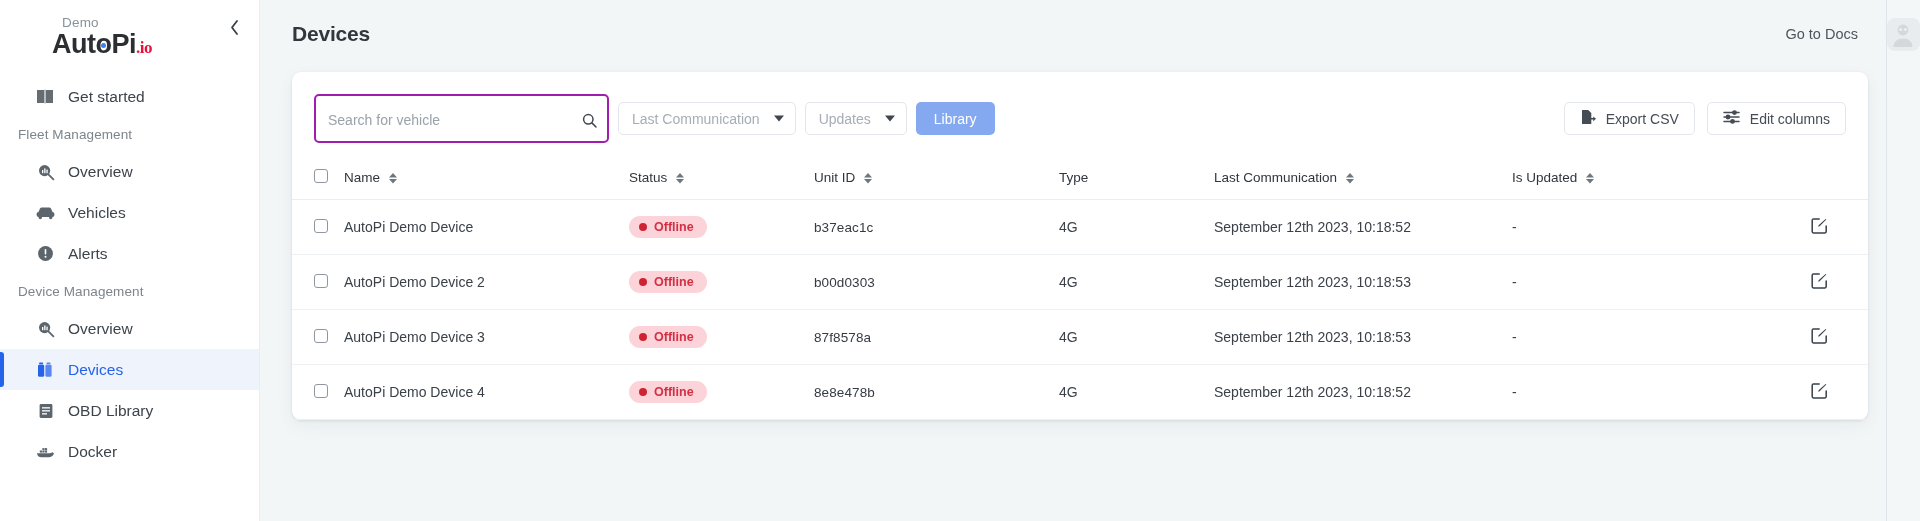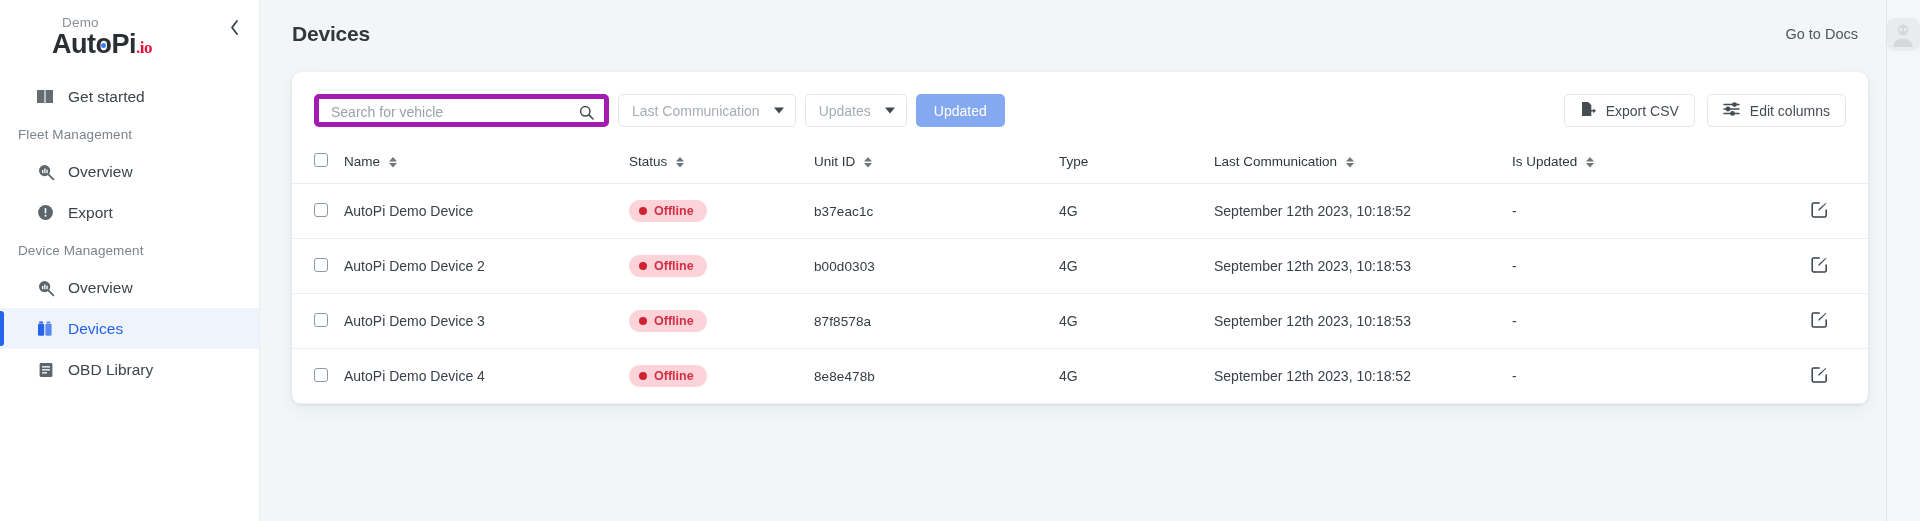--- a/index.html
+++ b/index.html
@@ -98,21 +98,21 @@
     background: #fff; border-radius: 9px;
     box-shadow: 0 1px 3px rgba(25,40,60,.10), 0 6px 18px rgba(25,40,60,.05);
     padding: 0 0 0 0; width: 1576px;
   }
   .toolbar {
     display: flex; align-items: center; justify-content: space-between;
     padding: 22px 22px 18px 22px;
   }
   .toolbar-left { display: flex; align-items: center; gap: 9px; }
   .search-box {
-    width: 295px; height: 33px; border: 5px solid #a21caf; border-radius: 5px;
+    width: 295px; height: 49px; border: 2px solid #a21caf; border-radius: 5px;
     display: flex; align-items: center; padding: 3px 10px 0 12px; background:#fff;
   }
   .search-box input {
     flex: 1; border: none; outline: none; font-size: 14px; color: #3d444b;
     font-family: "Liberation Sans", sans-serif; background: transparent;
   }
   .search-box input::placeholder { color: #9aa2aa; }
   .search-ico { color: #40474e; display:flex; }
 
   .select {
@@ -220,30 +220,41 @@
             <circle cx="7.6" cy="7.6" r="5.6" fill="currentColor" stroke="none"></circle>
             <line x1="11.6" y1="11.6" x2="16.4" y2="16.4" stroke-linecap="round" stroke-width="1.8"></line>
             <rect x="5" y="7" width="1.3" height="3.2" fill="#fff" stroke="none"></rect>
             <rect x="7.2" y="5.4" width="1.3" height="4.8" fill="#fff" stroke="none"></rect>
             <rect x="9.4" y="6.6" width="1.3" height="3.6" fill="#fff" stroke="none"></rect>
           </svg>
       </span>
       <span>Overview</span>
     </div>
 
+    <div class="nav-item">
+      <span class="ico">
+        <svg width="19" height="14" viewBox="0 0 19 14" fill="currentColor">
+            <path d="M2.4 6.2 4 2.6A2 2 0 0 1 5.9 1.4h7.2A2 2 0 0 1 15 2.6l1.6 3.6H2.4z"></path>
+            <rect x="0.6" y="6" width="17.8" height="5" rx="2.1"></rect>
+            <circle cx="4.3" cy="11.6" r="1.7"></circle>
+            <circle cx="14.7" cy="11.6" r="1.7"></circle>
+          </svg>
+      </span>
+      <span>Vehicles</span>
+    </div>
 
     <div class="nav-item">
       <span class="ico">
         <svg width="17" height="17" viewBox="0 0 17 17" fill="currentColor">
             <circle cx="8.5" cy="8.5" r="7.4"></circle>
             <rect x="7.7" y="4.1" width="1.6" height="5.4" fill="#fff" rx=".7"></rect>
             <circle cx="8.5" cy="11.7" r="1" fill="#fff"></circle>
           </svg>
       </span>
-      <span>Export</span>
+      <span>Alerts</span>
     </div>
 
     <div class="nav-section-label">Device Management</div>
 
     <div class="nav-item">
       <span class="ico">
         <svg width="18" height="18" viewBox="0 0 18 18" fill="none" stroke="currentColor" stroke-width="1.5">
             <circle cx="7.6" cy="7.6" r="5.6" fill="currentColor" stroke="none"></circle>
             <line x1="11.6" y1="11.6" x2="16.4" y2="16.4" stroke-linecap="round" stroke-width="1.8"></line>
             <rect x="5" y="7" width="1.3" height="3.2" fill="#fff" stroke="none"></rect>
@@ -272,20 +283,33 @@
             <rect x="1.6" y="1" width="12.8" height="14" rx="1.4"></rect>
             <rect x="4" y="4.2" width="8" height="1.3" fill="#fff"></rect>
             <rect x="4" y="7.2" width="8" height="1.3" fill="#fff"></rect>
             <rect x="4" y="10.2" width="5" height="1.3" fill="#fff"></rect>
           </svg>
       </span>
       <span>OBD Library</span>
     </div>
 
 
+    <div class="nav-item">
+      <span class="ico">
+        <svg width="20" height="14" viewBox="0 0 20 14" fill="currentColor">
+            <rect x="4" y="5.4" width="2.3" height="2.2"></rect>
+            <rect x="6.7" y="5.4" width="2.3" height="2.2"></rect>
+            <rect x="9.4" y="5.4" width="2.3" height="2.2"></rect>
+            <rect x="6.7" y="2.9" width="2.3" height="2.2"></rect>
+            <rect x="9.4" y="2.9" width="2.3" height="2.2"></rect>
+            <path d="M1 8.2h13.4c1.6 0 2.6-.5 3.2-1.2.4.9.2 1.6.2 1.6s1-.5 1.4-1.3c-.1 1.3-.6 2.6-1.8 3.6-1.3 1.1-3.2 1.6-5.5 1.6H5.8C3 12.5 1.2 10.6 1 8.2z"></path>
+          </svg>
+      </span>
+      <span>Docker</span>
+    </div>
 
     <div class="nav-item">
       
       
     </div>
   </aside>
 
   <main class="main">
 
     <div class="topbar">
@@ -322,21 +346,21 @@
 
             <div class="select">
               <span>Updates</span>
               <span class="caret">
                 <svg width="10" height="7" viewBox="0 0 10 7" fill="currentColor">
                     <polygon points="0,0.6 10,0.6 5,6.6"></polygon>
                   </svg>
               </span>
             </div>
 
-            <button class="btn-search">Updated</button>
+            <button class="btn-search">Library</button>
           </div>
 
           <div class="toolbar-right">
             <button class="btn-ghost">
               <span>
                 <svg width="16" height="16" viewBox="0 0 16 16" fill="currentColor">
                     <path d="M2 1h6.2l3.1 3.1V15H2z"></path>
                     <polygon points="11.2,8.6 15.6,8.6 15.6,7.1 11.2,7.1" opacity="0"></polygon>
                     <rect x="9.4" y="9" width="4.6" height="1.5"></rect>
                     <polygon points="13.2,7.4 16,9.8 13.2,12.2"></polygon>

